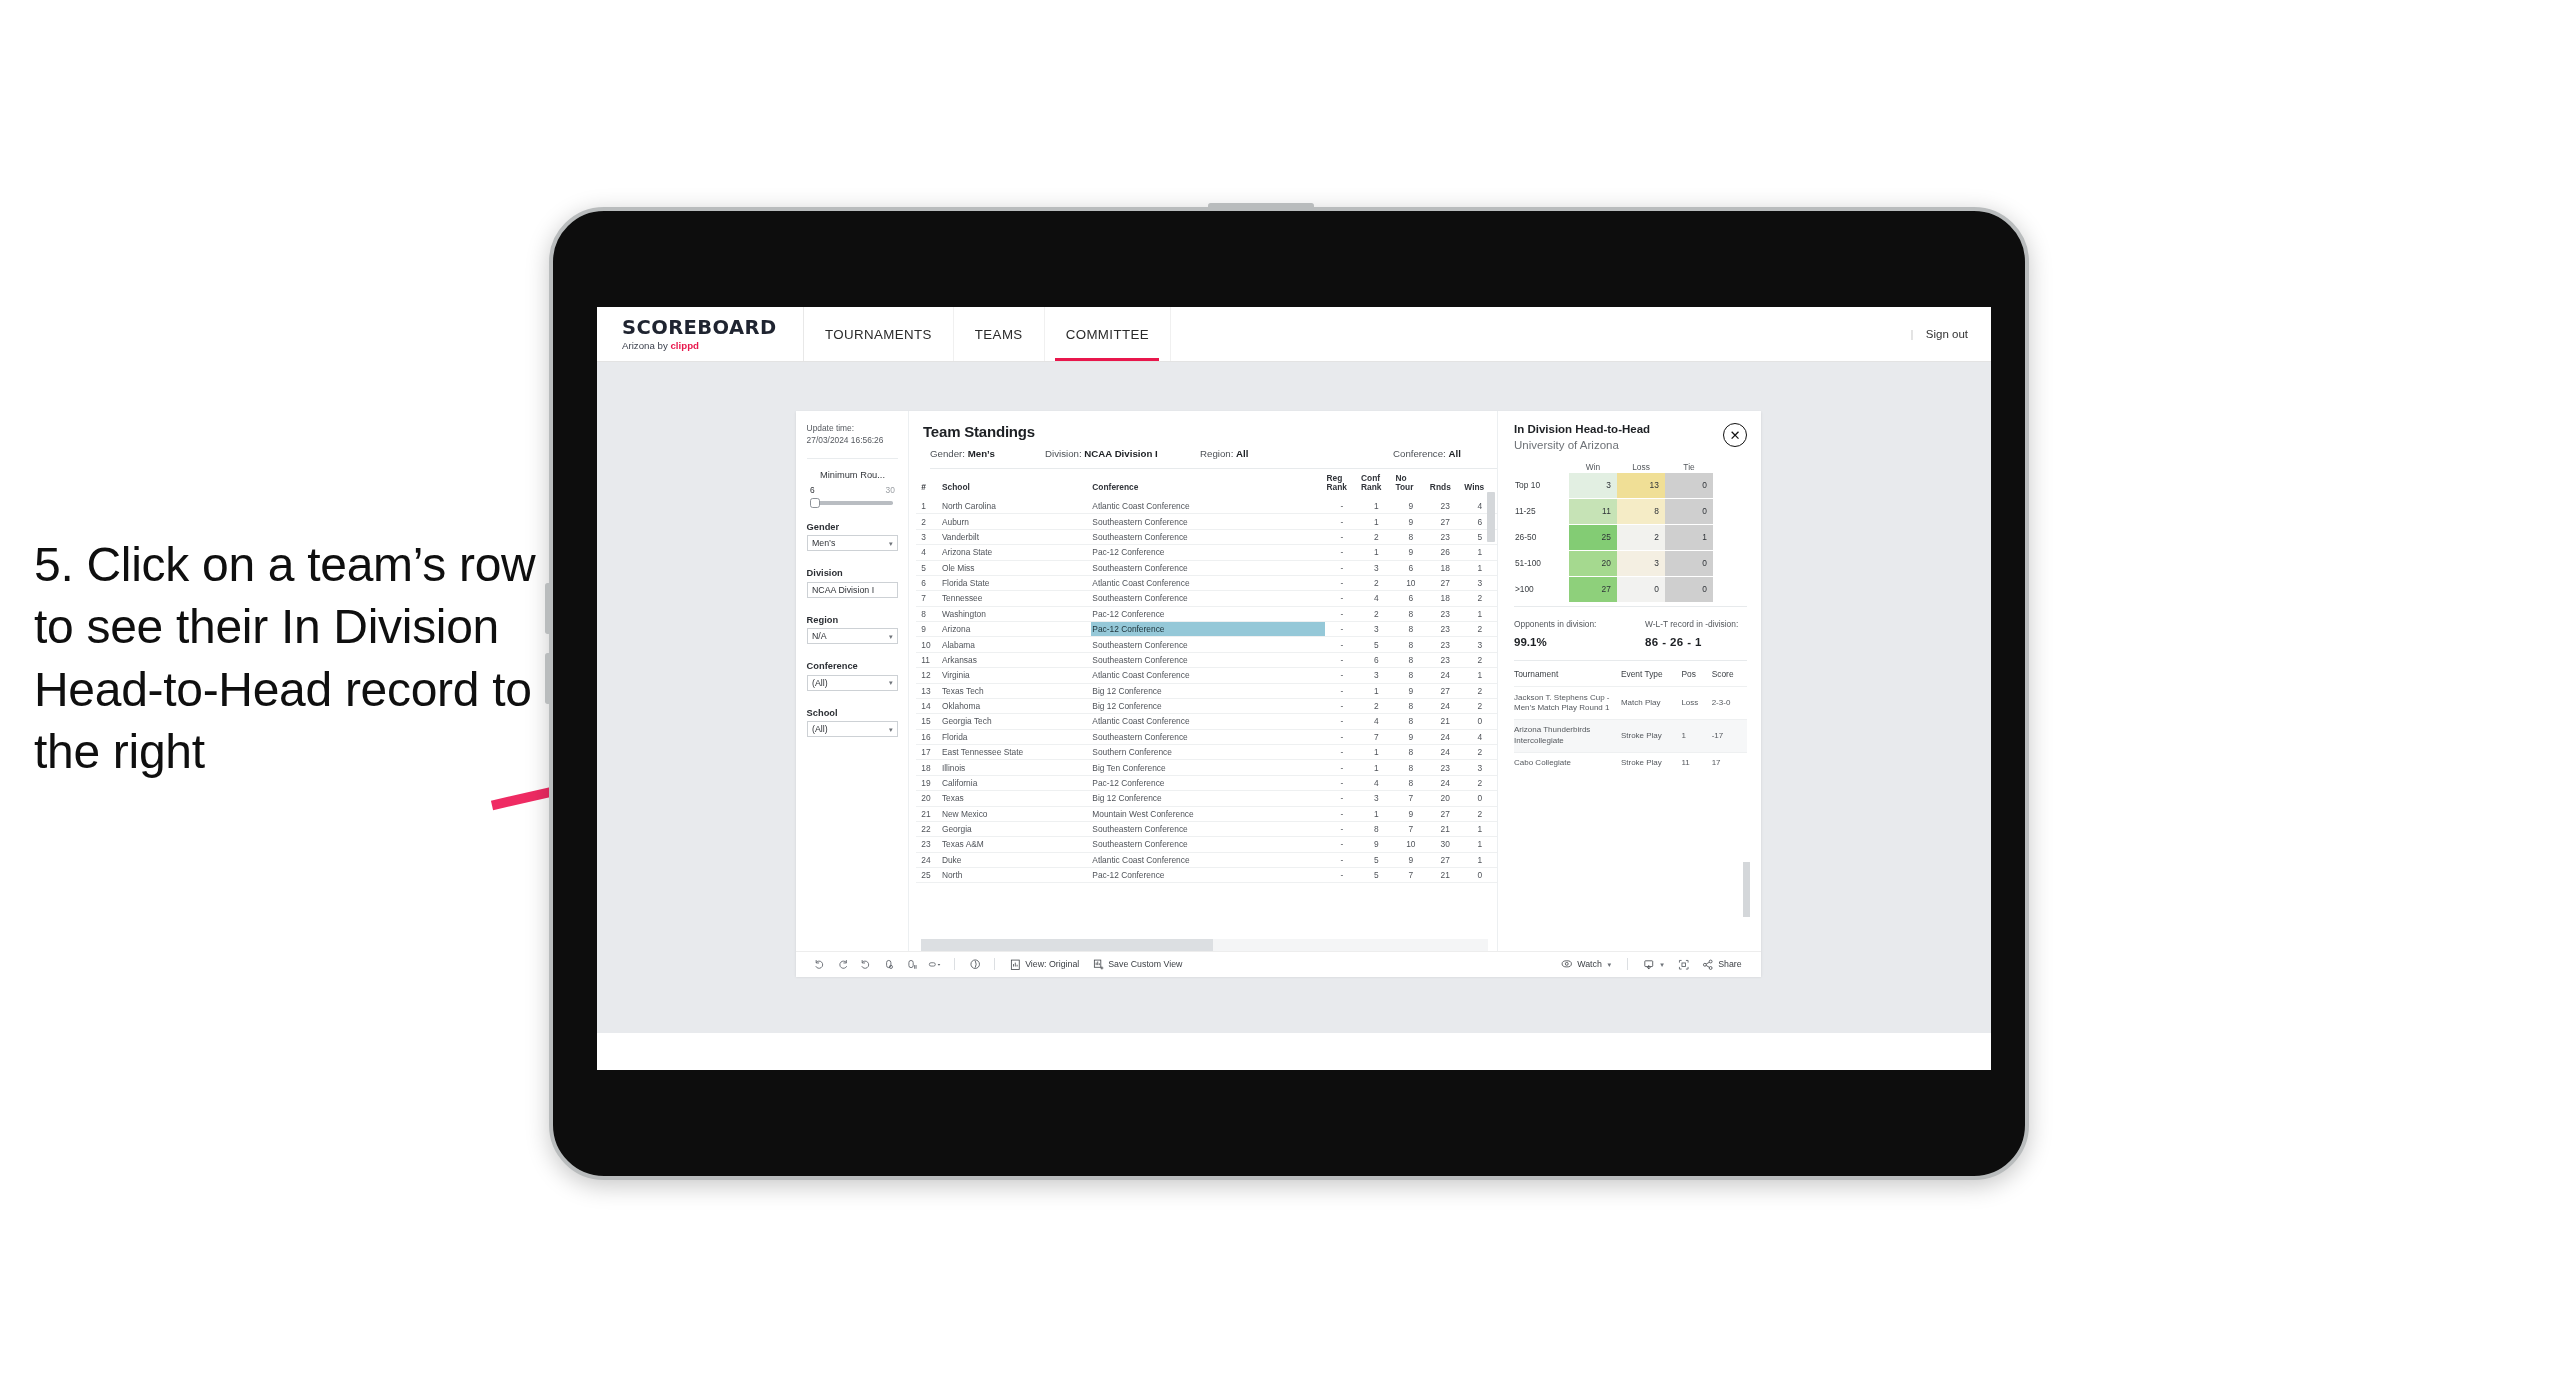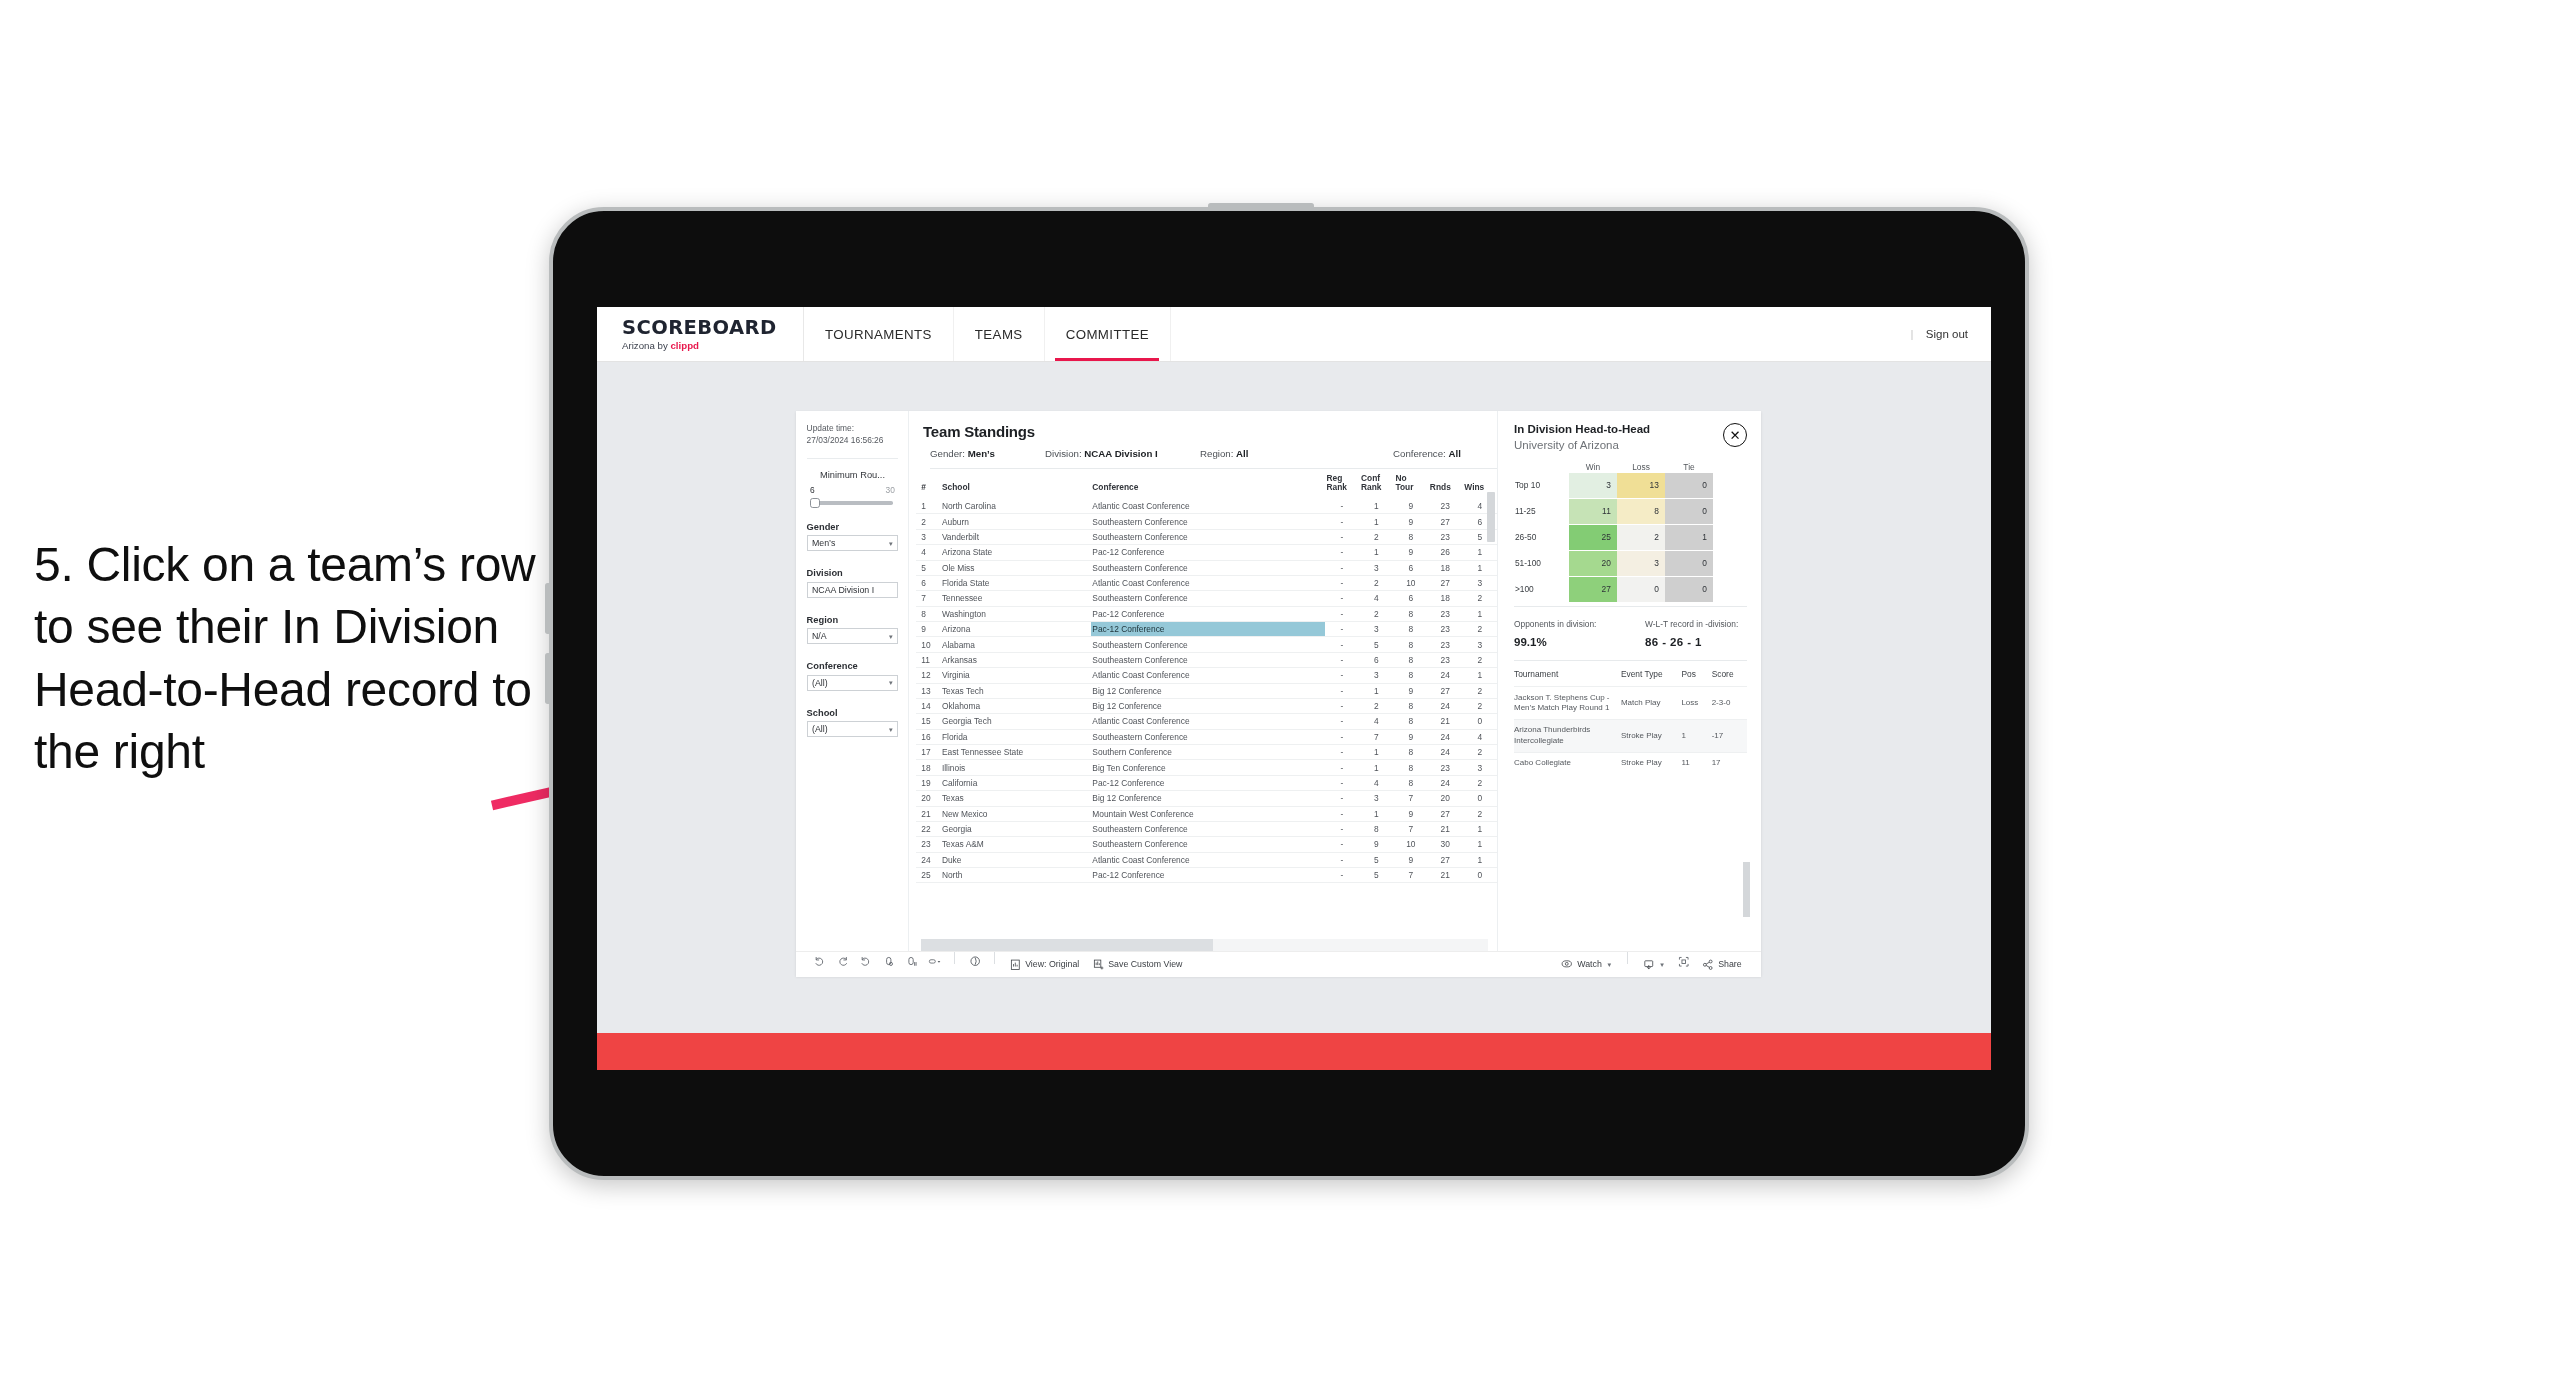--- a/index.html
+++ b/index.html
@@ -37,21 +37,21 @@
   }
   .btn-top   { position:absolute; background:#b9bcbd; border-radius:2.7px; }
   .btn-vol-a { left: -8px; top: 372px; width: 6.2px; height: 51px; }
   .btn-vol-b { left: -8px; top: 442px; width: 6.2px; height: 51px; }
   .btn-pwr   { left: 655px; top: -8px; width: 106px; height: 6.2px; }
 
   .screen {
     position: absolute;
     left: 44px; top: 96px;
     width: 1394px; height: 763px;
-    background: #ef4444;
+    background: #ffffff;
     overflow: hidden;
   }
 
   
   .app-header {
     height: 55px; background:#fff; display:flex; align-items:stretch;
     border-bottom: 0.9px solid #e3e3e3; position:relative;
   }
   .brand {
     display:flex; flex-direction:column; justify-content:center;
@@ -216,21 +216,21 @@
   .t-score{ width:35px; }
   .tourn-table tr.alt td { background:#f6f7f8; }
   .tscroll {
     position:absolute; right:11.5px; bottom:34px; width:7px; height:55px;
     background:#d4d7da;
   }
 
   
   .toolbar {
     height:26.5px; background:#fff; border-top:0.9px solid #ededed;
-    display:flex; padding:0 12.4px; gap:0px;
+    display:flex; align-items:center; padding:0 12.4px; gap:0px;
   }
   .tb-ico {
     width:23px; height:19.5px; display:flex; align-items:center; justify-content:center;
     color:#5b6066; cursor:pointer;
   }
   .tb-ico svg { display:block; }
   .tb-div { width:0.9px; height:12.4px; background:#dcdfe2; margin:0 8px; }
   .tb-btn {
     display:flex; align-items:center; gap:4.4px; font-size:8.8px; color:#3d4146;
     padding:0 7px; cursor:pointer; white-space:nowrap;

